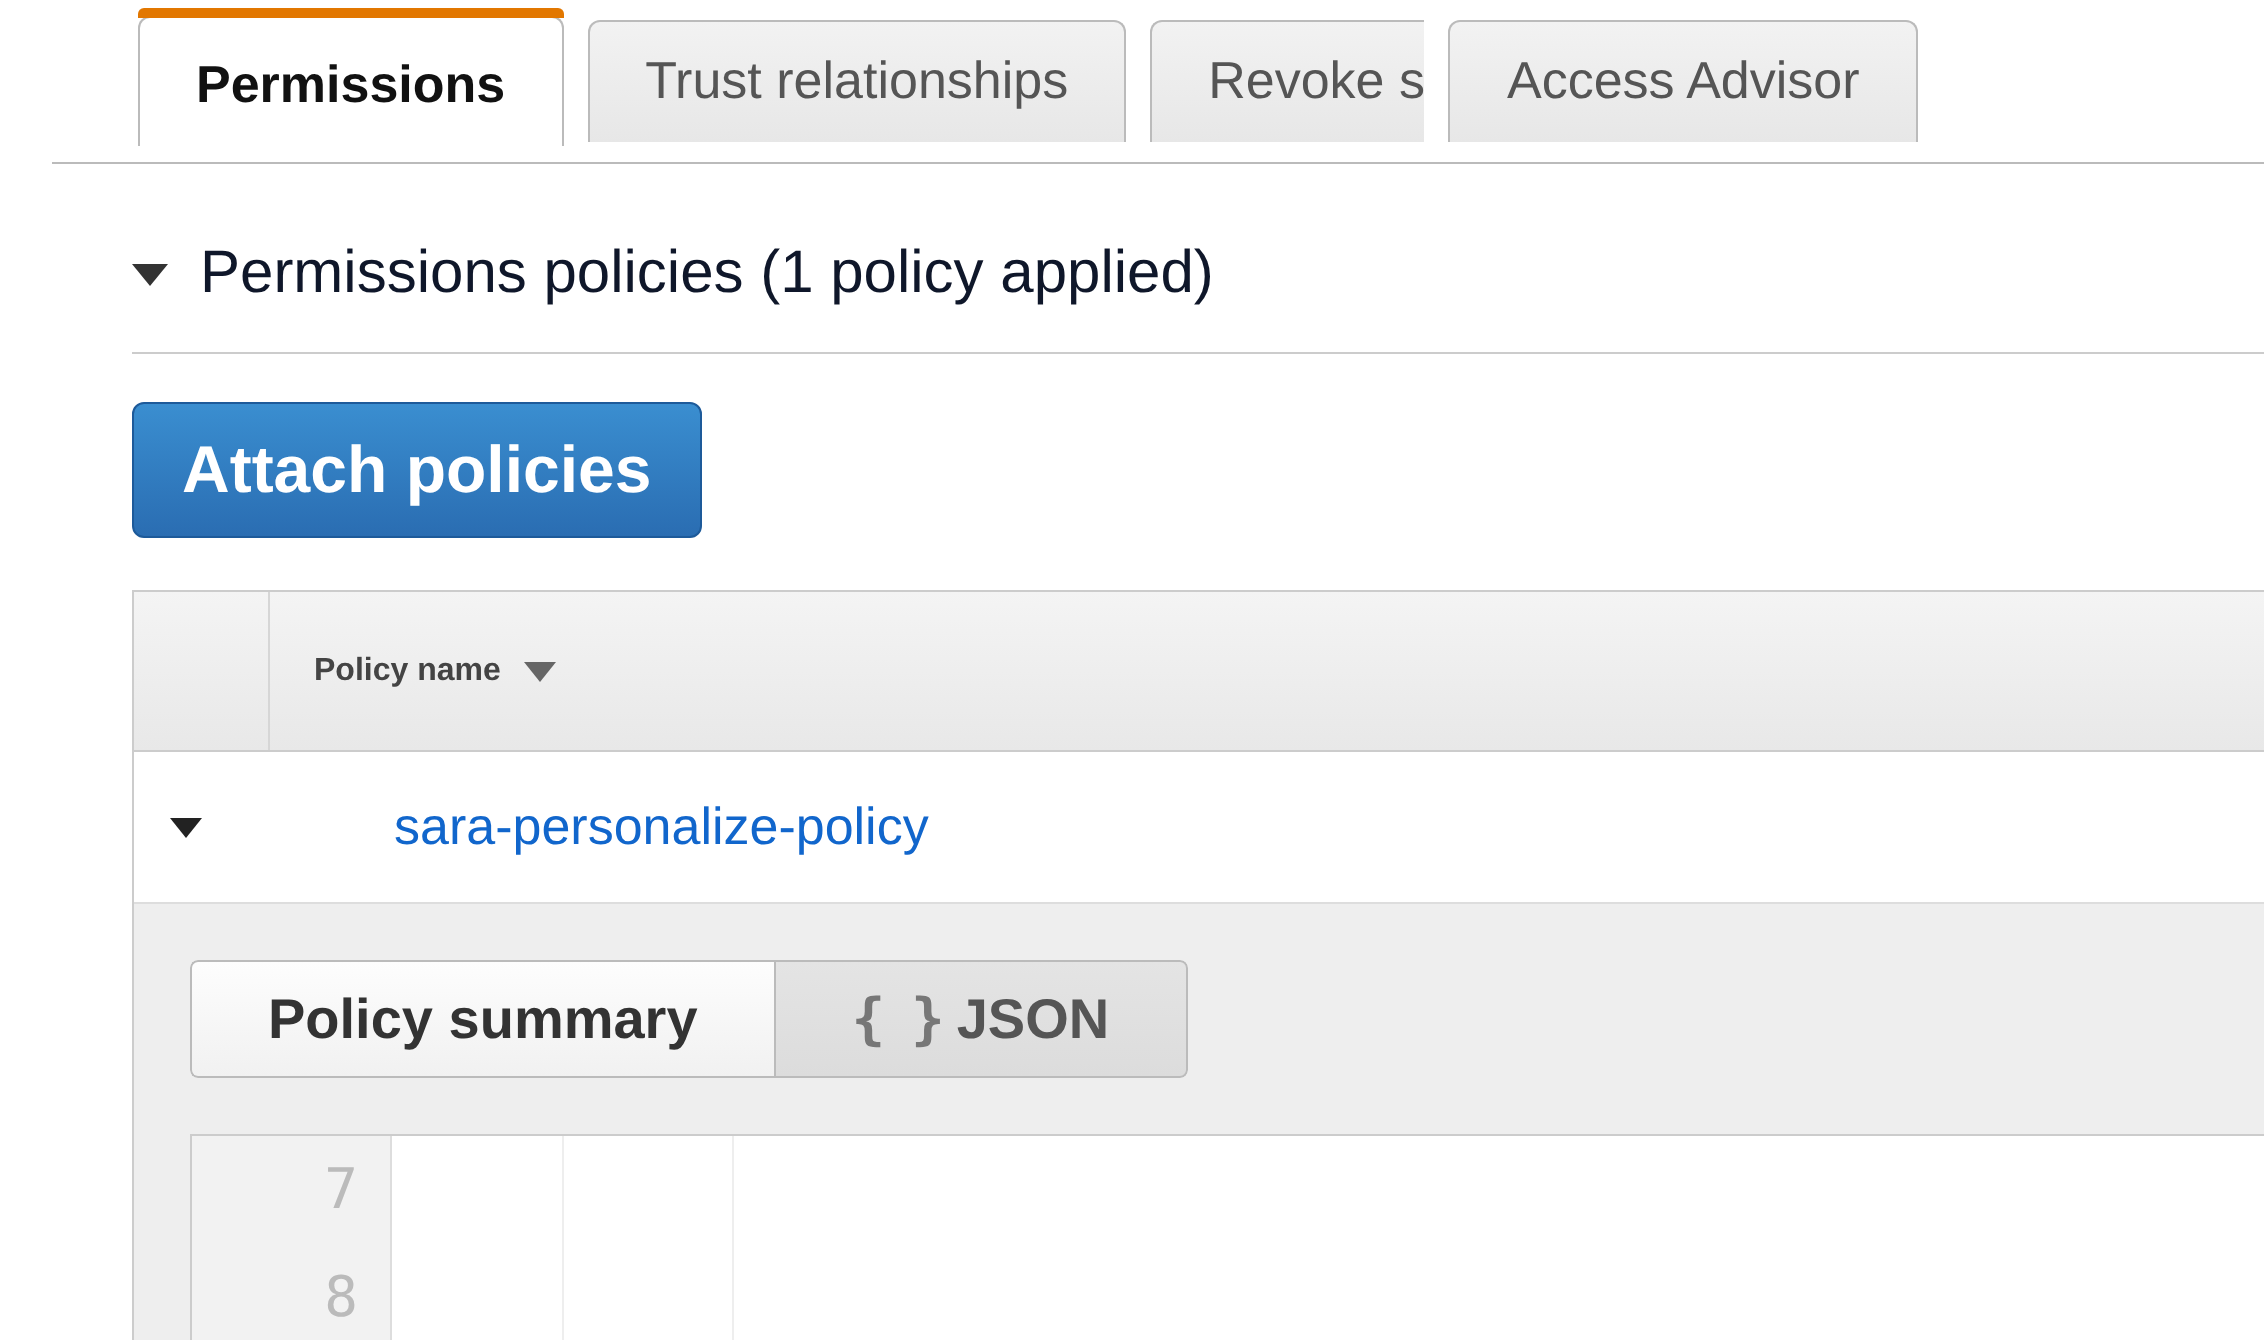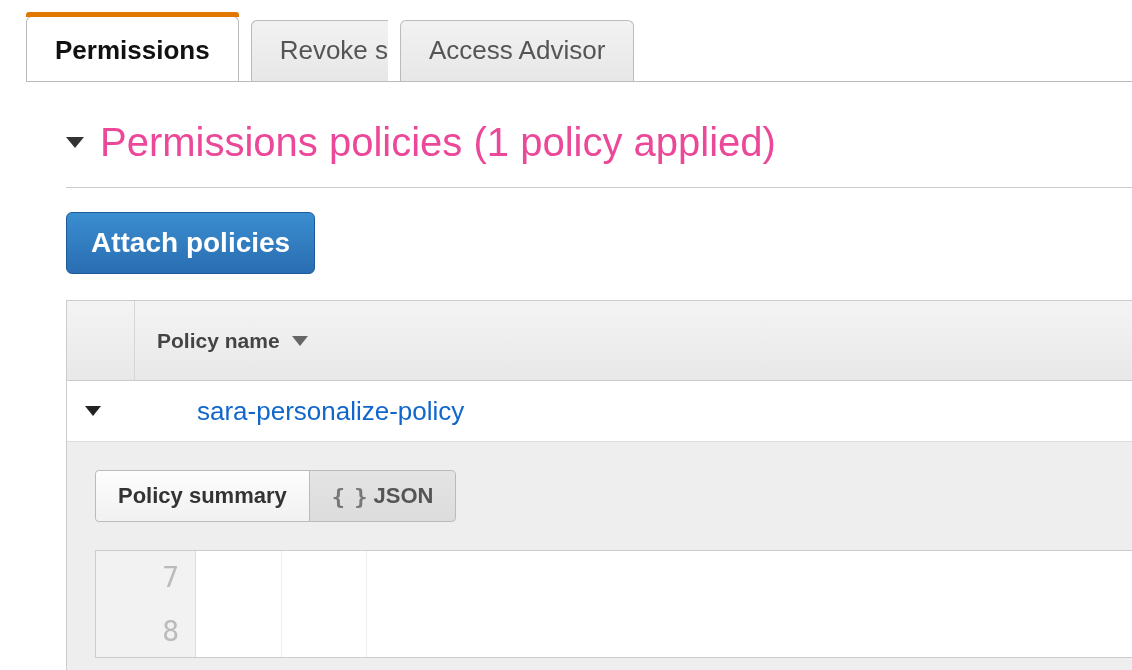--- a/index.html
+++ b/index.html
@@ -10,24 +10,25 @@
     color: #222;
     font-size: 22px;
     background: #fff;
     width: 1132px;
     height: 670px;
     overflow: hidden;
   }
 
   .tabs-strip {
     display: flex;
-    align-items: flex-end;
+    align-items: center;
     gap: 12px;
     padding: 0 0 0 26px;
     height: 81px;
+    margin-left: 43px;
   }
   .tab {
     background: linear-gradient(#f2f2f2, #e7e7e7);
     border: 1px solid #bbb;
     border-bottom: none;
     border-radius: 6px 6px 0 0;
     padding: 16px 28px 18px 28px;
     color: #555;
     cursor: pointer;
     line-height: 1;
@@ -78,33 +79,33 @@
   }
   .caret-down {
     width: 0; height: 0;
     border-left: 9px solid transparent;
     border-right: 9px solid transparent;
     border-top: 11px solid #333;
     margin-right: 16px;
     cursor: pointer;
   }
   .section-title {
-    font-size: 40px;
+    font-size: 30px;
     font-weight: 400;
-    color: #ec4899;
+    color: #0f172a;
   }
 
   .btn-primary {
     margin-top: 24px;
     display: inline-flex;
     align-items: center;
     background: linear-gradient(#3a8ed0, #2a6db2);
     color: #fff;
     font-weight: 700;
-    font-size: 28px;
+    font-size: 33px;
     border: 1px solid #1d5a9a;
     border-radius: 6px;
     padding: 14px 24px;
     cursor: pointer;
   }
 
   .table-wrap {
     margin-top: 26px;
     border: 1px solid #ccc;
     border-right: none;
@@ -122,35 +123,35 @@
   .th-expander-col {
     width: 68px;
     border-right: 1px solid #d6d6d6;
     height: 100%;
     flex: 0 0 68px;
   }
   .th-name {
     display: flex;
     align-items: center;
     padding-left: 22px;
-    font-size: 21px;
+    font-size: 16px;
     cursor: pointer;
   }
   .sort-caret {
     width: 0; height: 0;
     border-left: 8px solid transparent;
     border-right: 8px solid transparent;
     border-top: 10px solid #666;
     margin-left: 12px;
   }
 
   .policy-row {
     display: flex;
     align-items: center;
-    height: 60px;
+    height: 75px;
     padding-left: 18px;
   }
   .row-caret {
     width: 0; height: 0;
     border-left: 8px solid transparent;
     border-right: 8px solid transparent;
     border-top: 10px solid #222;
     cursor: pointer;
     margin-right: 96px;
   }
@@ -172,22 +173,22 @@
   }
   .btn-toggle-group {
     display: flex;
     border-radius: 4px;
     overflow: hidden;
   }
   .btn-light {
     background: linear-gradient(#fdfdfd, #f1f1f1);
     border: 1px solid #bbb;
     border-radius: 4px;
-    padding: 12px 22px;
-    font-size: 22px;
+    padding: 12px 38px;
+    font-size: 28px;
     font-weight: 700;
     color: #333;
     cursor: pointer;
     display: inline-flex;
     align-items: center;
     gap: 8px;
   }
   .btn-toggle-group .btn-light:first-child {
     border-radius: 4px 0 0 4px;
     border-right: none;
@@ -236,20 +237,21 @@
     top: 0; bottom: 0;
     width: 1px;
     background: #eee;
   }
 </style>
 </head>
 <body>
 
 <div class="tabs-strip">
   <div class="tab active">Permissions</div>
+  <div class="tab">Trust relationships</div>
   <div class="tab partial">Revoke s</div>
   <div class="tab">Access Advisor</div>
 </div>
 <div class="content-splitter"></div>
 
 <div class="content">
 
   <div class="section-header">
     <div class="caret-down"></div>
     <div class="section-title">Permissions policies (1 policy applied)</div>

